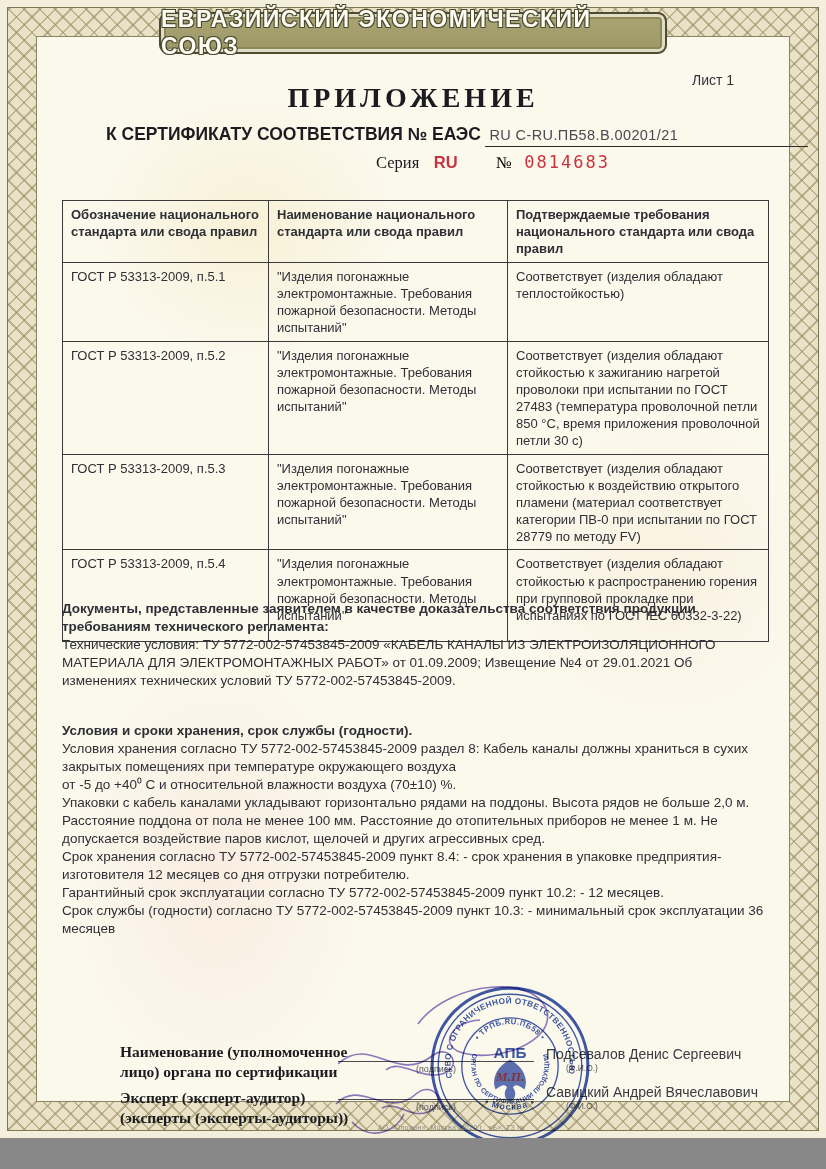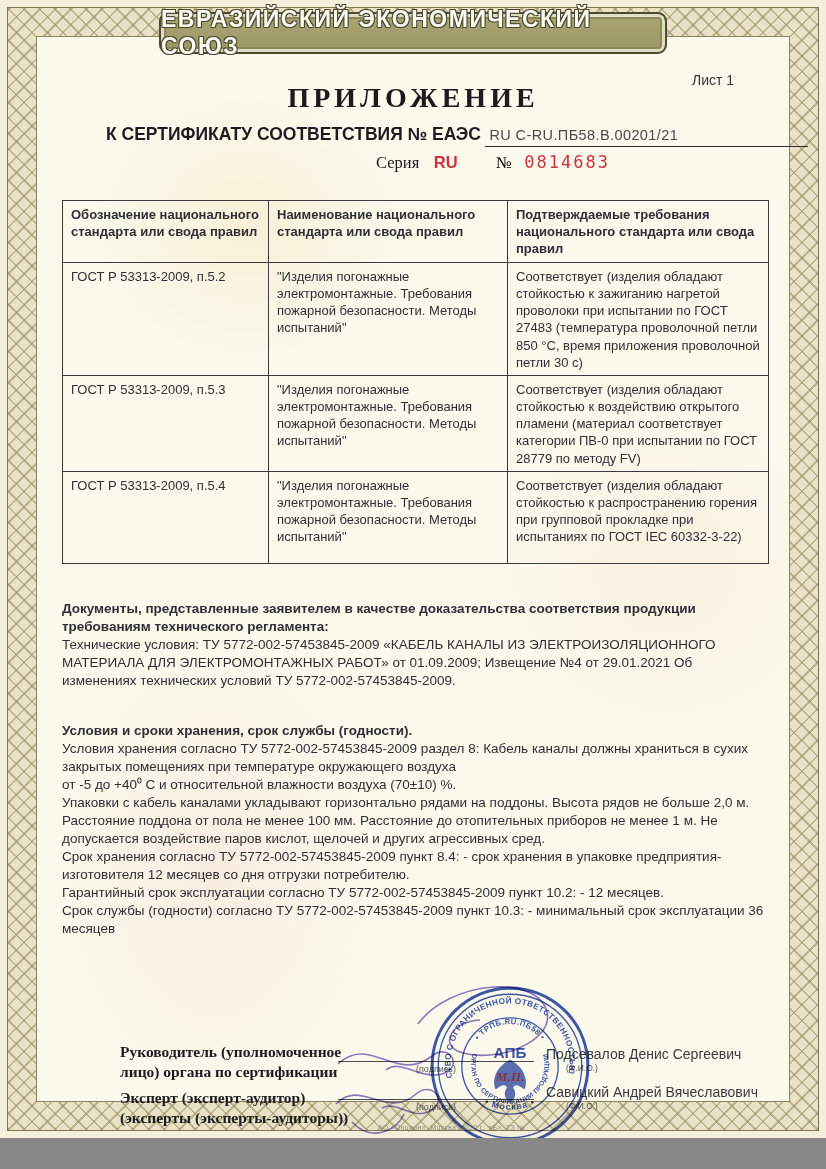--- a/index.html
+++ b/index.html
@@ -119,20 +119,25 @@
         <col class="c1">
         <col class="c2">
         <col class="c3">
       </colgroup>
     <tbody>
         <tr>
       <th>Обозначение национального стандарта или свода правил</th>
       <th>Наименование национального стандарта или свода правил</th>
       <th>Подтверждаемые требования национального стандарта или свода правил</th>
     </tr>
+    <tr class="r1">
+      <td>ГОСТ Р 53313-2009, п.5.1</td>
+      <td>"Изделия погонажные электромонтажные. Требования пожарной безопасности. Методы испытаний"</td>
+      <td>Соответствует (изделия обладают теплостойкостью)</td>
+    </tr>
     <tr class="r2">
       <td>ГОСТ Р 53313-2009, п.5.2</td>
       <td>"Изделия погонажные электромонтажные. Требования пожарной безопасности. Методы испытаний"</td>
       <td>Соответствует (изделия обладают стойкостью к зажиганию нагретой проволоки при испытании по ГОСТ 27483 (температура проволочной петли 850 °С, время приложения проволочной петли 30 с)</td>
     </tr>
     <tr class="r3">
       <td>ГОСТ Р 53313-2009, п.5.3</td>
       <td>"Изделия погонажные электромонтажные. Требования пожарной безопасности. Методы испытаний"</td>
       <td>Соответствует (изделия обладают стойкостью к воздействию открытого пламени (материал соответствует категории ПВ-0 при испытании по ГОСТ 28779 по методу FV)</td>
     </tr>
@@ -160,21 +165,21 @@
 Упаковки с кабель каналами укладывают горизонтально рядами на поддоны. Высота рядов не больше 2,0 м.
 Расстояние поддона от пола не менее 100 мм. Расстояние до отопительных приборов не менее 1 м.  Не
 допускается воздействие паров кислот, щелочей и других агрессивных сред.
 Срок хранения согласно ТУ 5772-002-57453845-2009 пункт 8.4: - срок хранения в упаковке предприятия-
 изготовителя 12 месяцев со дня отгрузки потребителю.
 Гарантийный срок эксплуатации согласно ТУ 5772-002-57453845-2009 пункт 10.2: - 12 месяцев.
 Срок службы (годности) согласно ТУ 5772-002-57453845-2009 пункт 10.3: - минимальный срок эксплуатации 36
 месяцев</div>
   </div>
 
-  <div class="sig-label sl1 lines">Руководитель (уполномоченное
+  <div class="sig-label sl1 lines">Наименование (уполномоченное
 лицо) органа по сертификации</div>
   <div class="sig-label sl2 lines">Эксперт (эксперт-аудитор)
 (эксперты (эксперты-аудиторы))</div>
 
   <div class="sig-line ln1"></div>
   <div class="sig-cap cap1">(подпись)</div>
   <div class="sig-line ln2"></div>
   <div class="sig-cap cap2">(подпись)</div>
 
   <div class="sig-name nm1">Подсевалов Денис Сергеевич</div>

